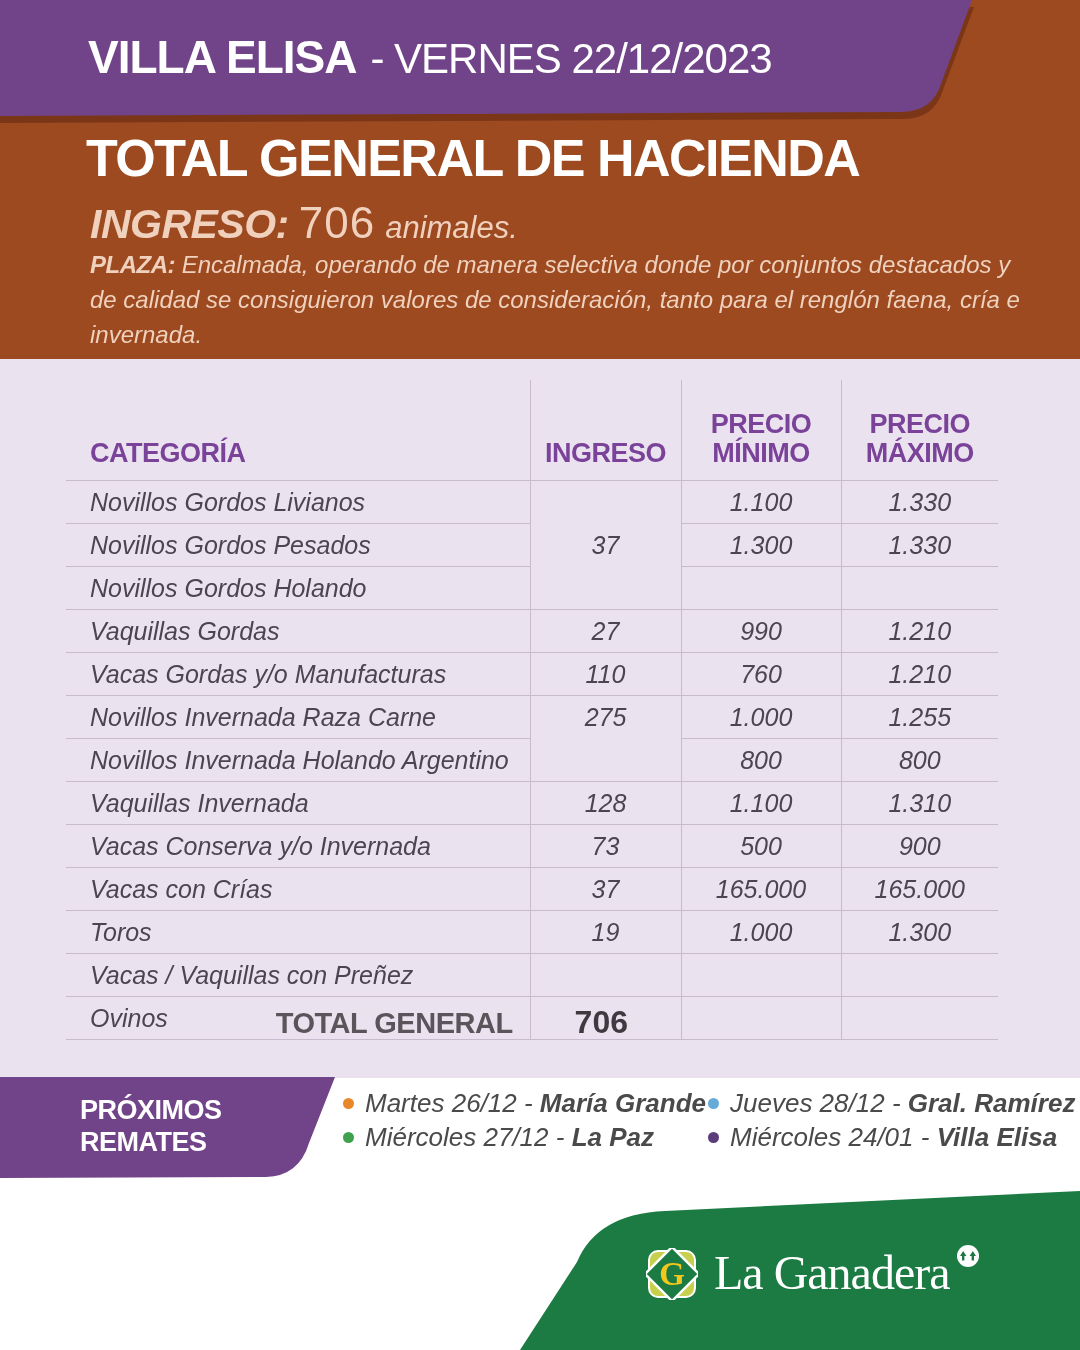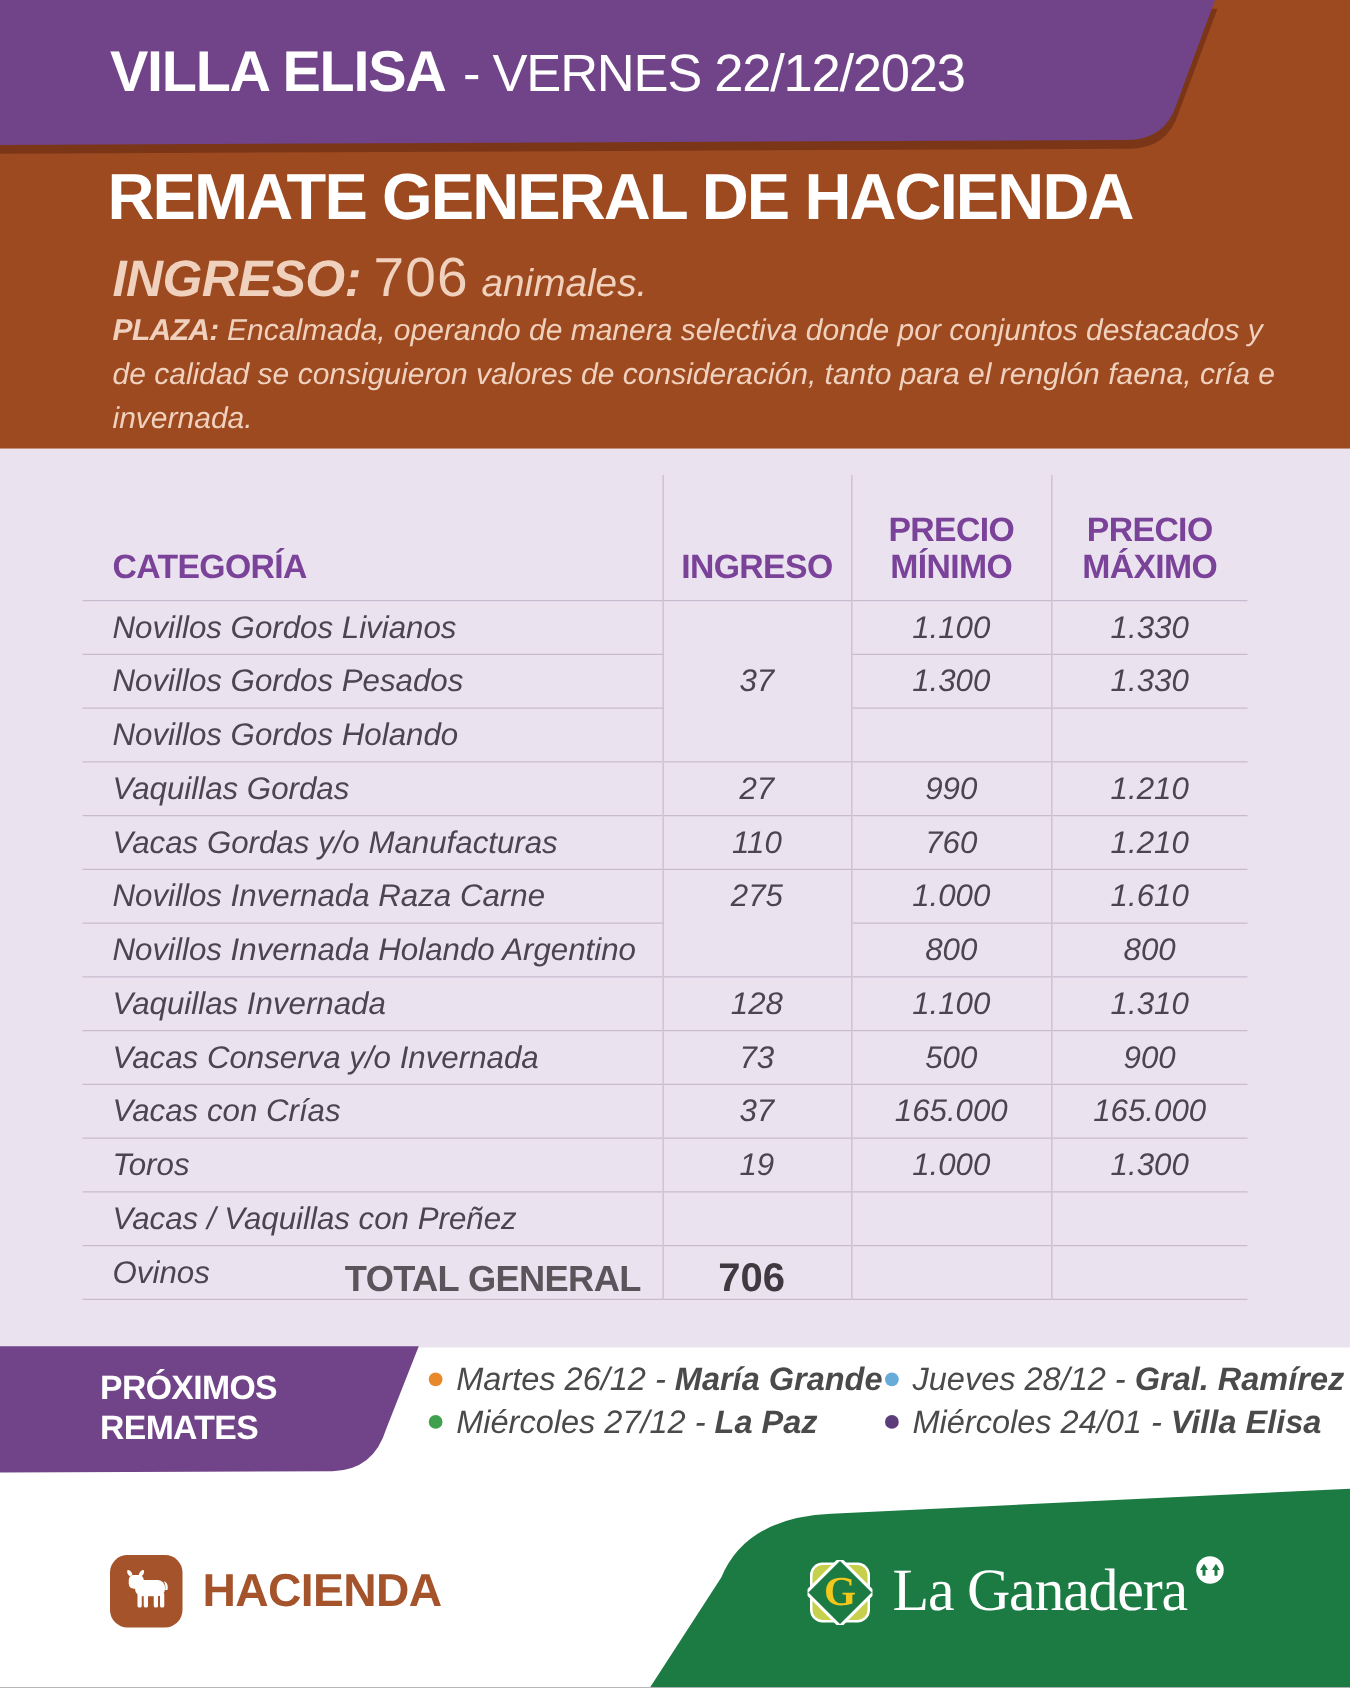--- a/index.html
+++ b/index.html
@@ -112,21 +112,21 @@
     <path d="M0 1077 L335 1077 L309 1143 Q299 1176 266 1177 L0 1178 Z" fill="#714489"></path>
 
     <path d="M1080 1191 L665 1211 Q597 1214 577 1262 L520 1350 L1080 1350 Z" fill="#1b7b42"></path>
   </svg>
 
   <div class="top-banner-text">
     <span class="loc">VILLA ELISA</span>
     <span class="date">- VERNES 22/12/2023</span>
   </div>
 
-  <div class="main-title">REMATE GENERAL DE HACIENDA</div>
+  <div class="main-title">TOTAL GENERAL DE HACIENDA</div>
 
   <div class="ingreso-line">
     <span class="lbl">INGRESO:</span>
     <span class="val">706</span>
     <span class="suf">animales.</span>
   </div>
 
   <div class="plaza-par">
     <span class="lbl">PLAZA:</span>
     <span>Encalmada, operando de manera selectiva donde por conjuntos destacados y de calidad se consiguieron valores de consideración, tanto para el renglón faena, cría e invernada.</span>
@@ -179,21 +179,21 @@
         <tr>
           <td class="cat">Vacas Gordas y/o Manufacturas</td>
           <td class="num vl">110</td>
           <td class="num vl">760</td>
           <td class="num vl">1.210</td>
         </tr>
         <tr>
           <td class="cat">Novillos Invernada Raza Carne</td>
           <td class="num vl vtop" rowspan="2">275</td>
           <td class="num vl">1.000</td>
-          <td class="num vl">1.610</td>
+          <td class="num vl">1.255</td>
         </tr>
         <tr>
           <td class="cat">Novillos Invernada Holando Argentino</td>
           <td class="num vl">800</td>
           <td class="num vl">800</td>
         </tr>
         <tr>
           <td class="cat">Vaquillas Invernada</td>
           <td class="num vl">128</td>
           <td class="num vl">1.100</td>
@@ -255,38 +255,20 @@
       <li>
         <span class="blt" style="background: rgb(103, 171, 216);"></span>
         <span class="txt">Jueves 28/12 - <strong>Gral. Ramírez</strong></span>
       </li>
       <li>
         <span class="blt" style="background: rgb(92, 61, 122);"></span>
         <span class="txt">Miércoles 24/01 - <strong>Villa Elisa</strong></span>
       </li>
     </ul>
 
-  <div class="hacienda">
-    <span class="cow-box">
-      <svg width="42" height="42" viewBox="0 0 42 42">
-        <g fill="#ffffff">
-          <path d="M8 9 q-3 -2 -2 -5 q3 0 4 4 Z"></path>
-          <path d="M17 9 q3 -2 2 -5 q-3 0 -4 4 Z"></path>
-          <rect x="7" y="8" width="12" height="11" rx="4"></rect>
-          <rect x="12" y="12" width="24" height="13" rx="6"></rect>
-          <rect x="14" y="22" width="3.4" height="12" rx="1.5"></rect>
-          <rect x="19" y="22" width="3.4" height="12" rx="1.5"></rect>
-          <rect x="27" y="22" width="3.4" height="12" rx="1.5"></rect>
-          <rect x="32" y="22" width="3.4" height="12" rx="1.5"></rect>
-          <path d="M35 13 q4 1 3 7 l-2 0 q1 -4 -1 -7 Z"></path>
-        </g>
-      </svg>
-    </span>
-    <span class="label">HACIENDA</span>
-  </div>
 
   <svg class="ganadera-logo" viewBox="0 0 52 52">
     <rect x="3" y="3" width="46" height="46" rx="9" fill="#c6d04c" stroke="#ffffff" stroke-width="2"></rect>
     <path d="M26 -1 L53 26 L26 53 L-1 26 Z" fill="#1b7b42" stroke="#ffffff" stroke-width="2.5"></path>
   </svg>
   <div class="ganadera-g">G</div>
   <div class="ganadera-text">La Ganadera</div>
   <svg class="brand-mark" viewBox="0 0 24 24">
     <circle cx="12" cy="12" r="11" fill="#ffffff"></circle>
     <g fill="#1b7b42">

